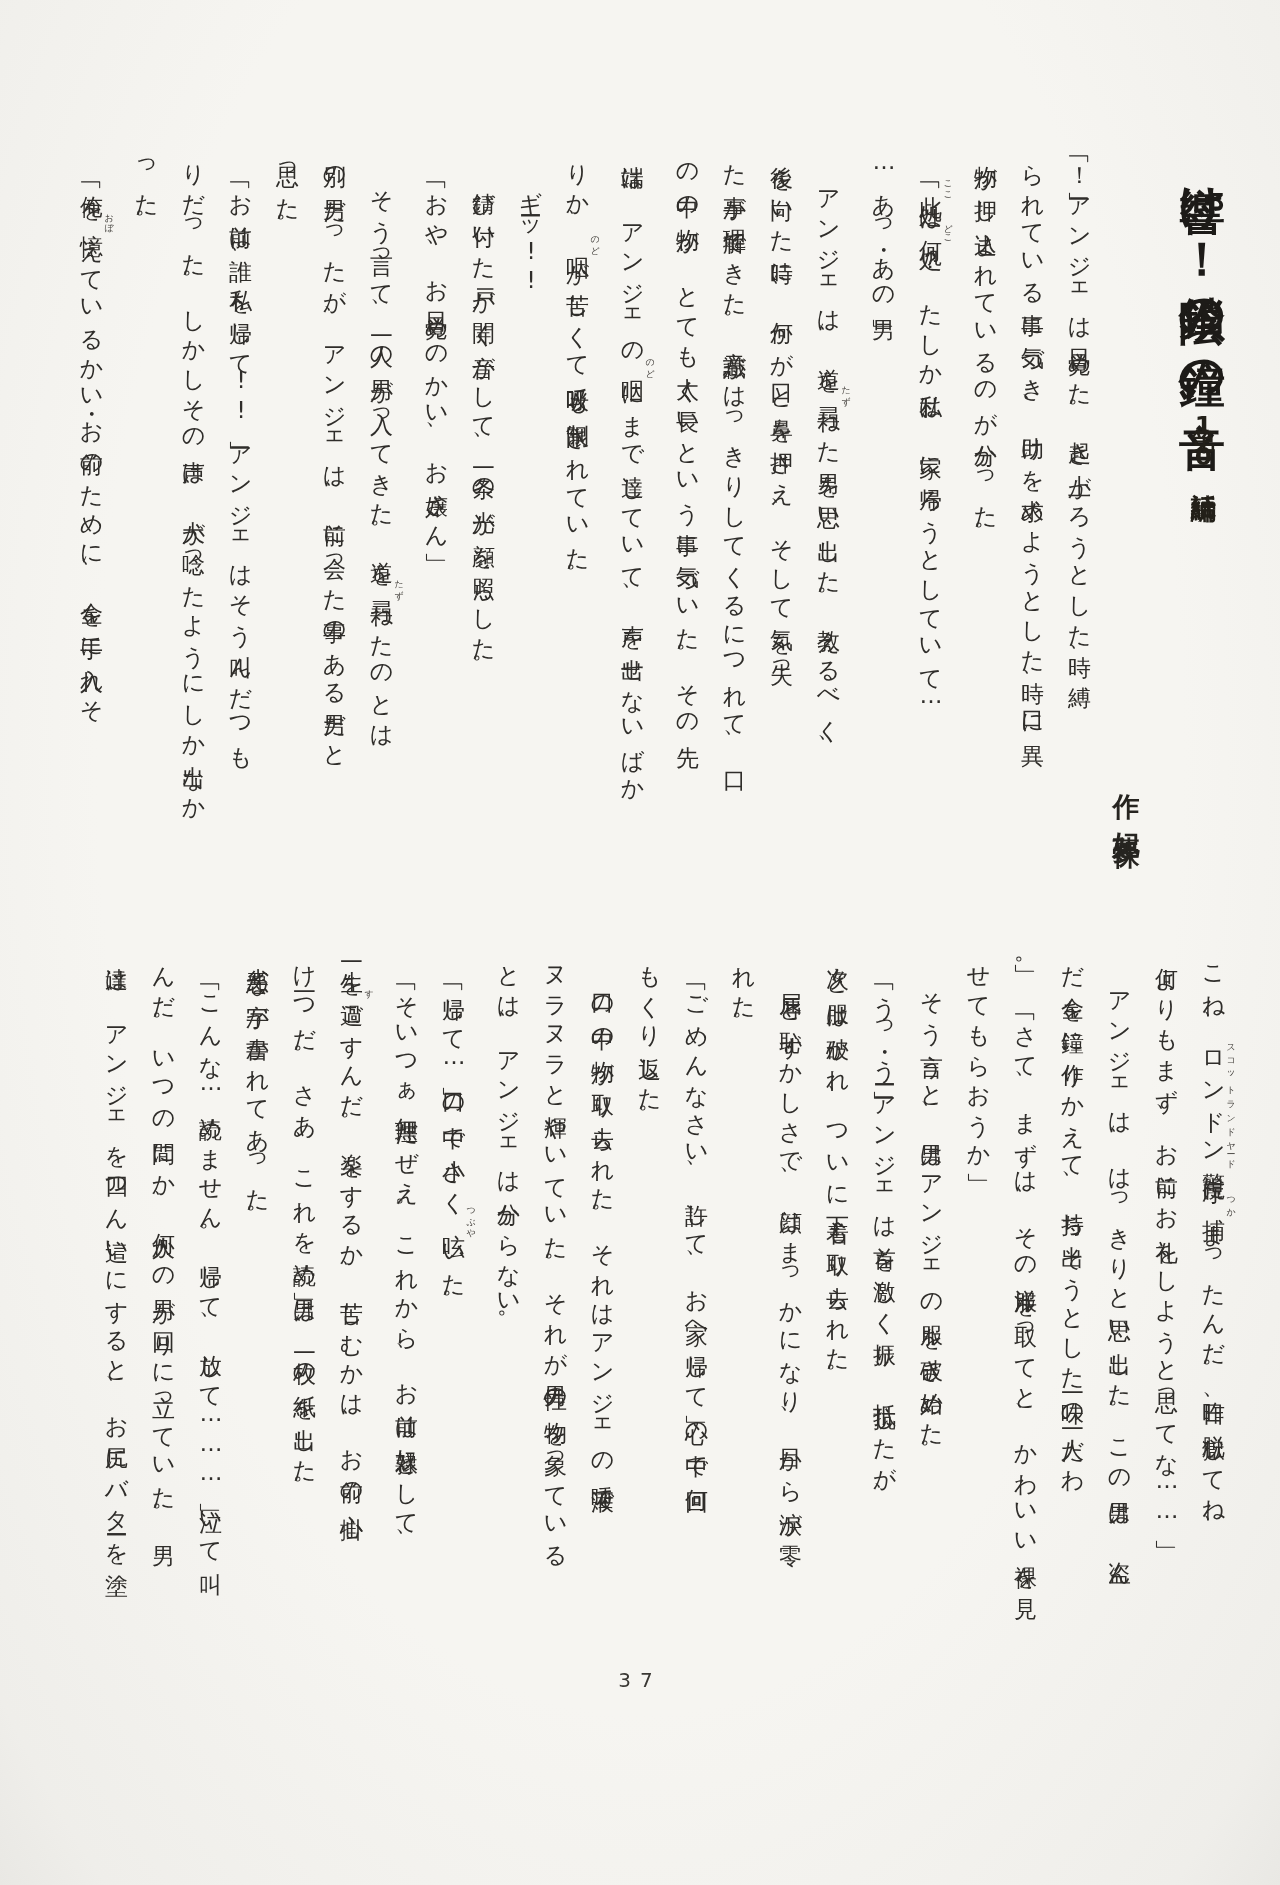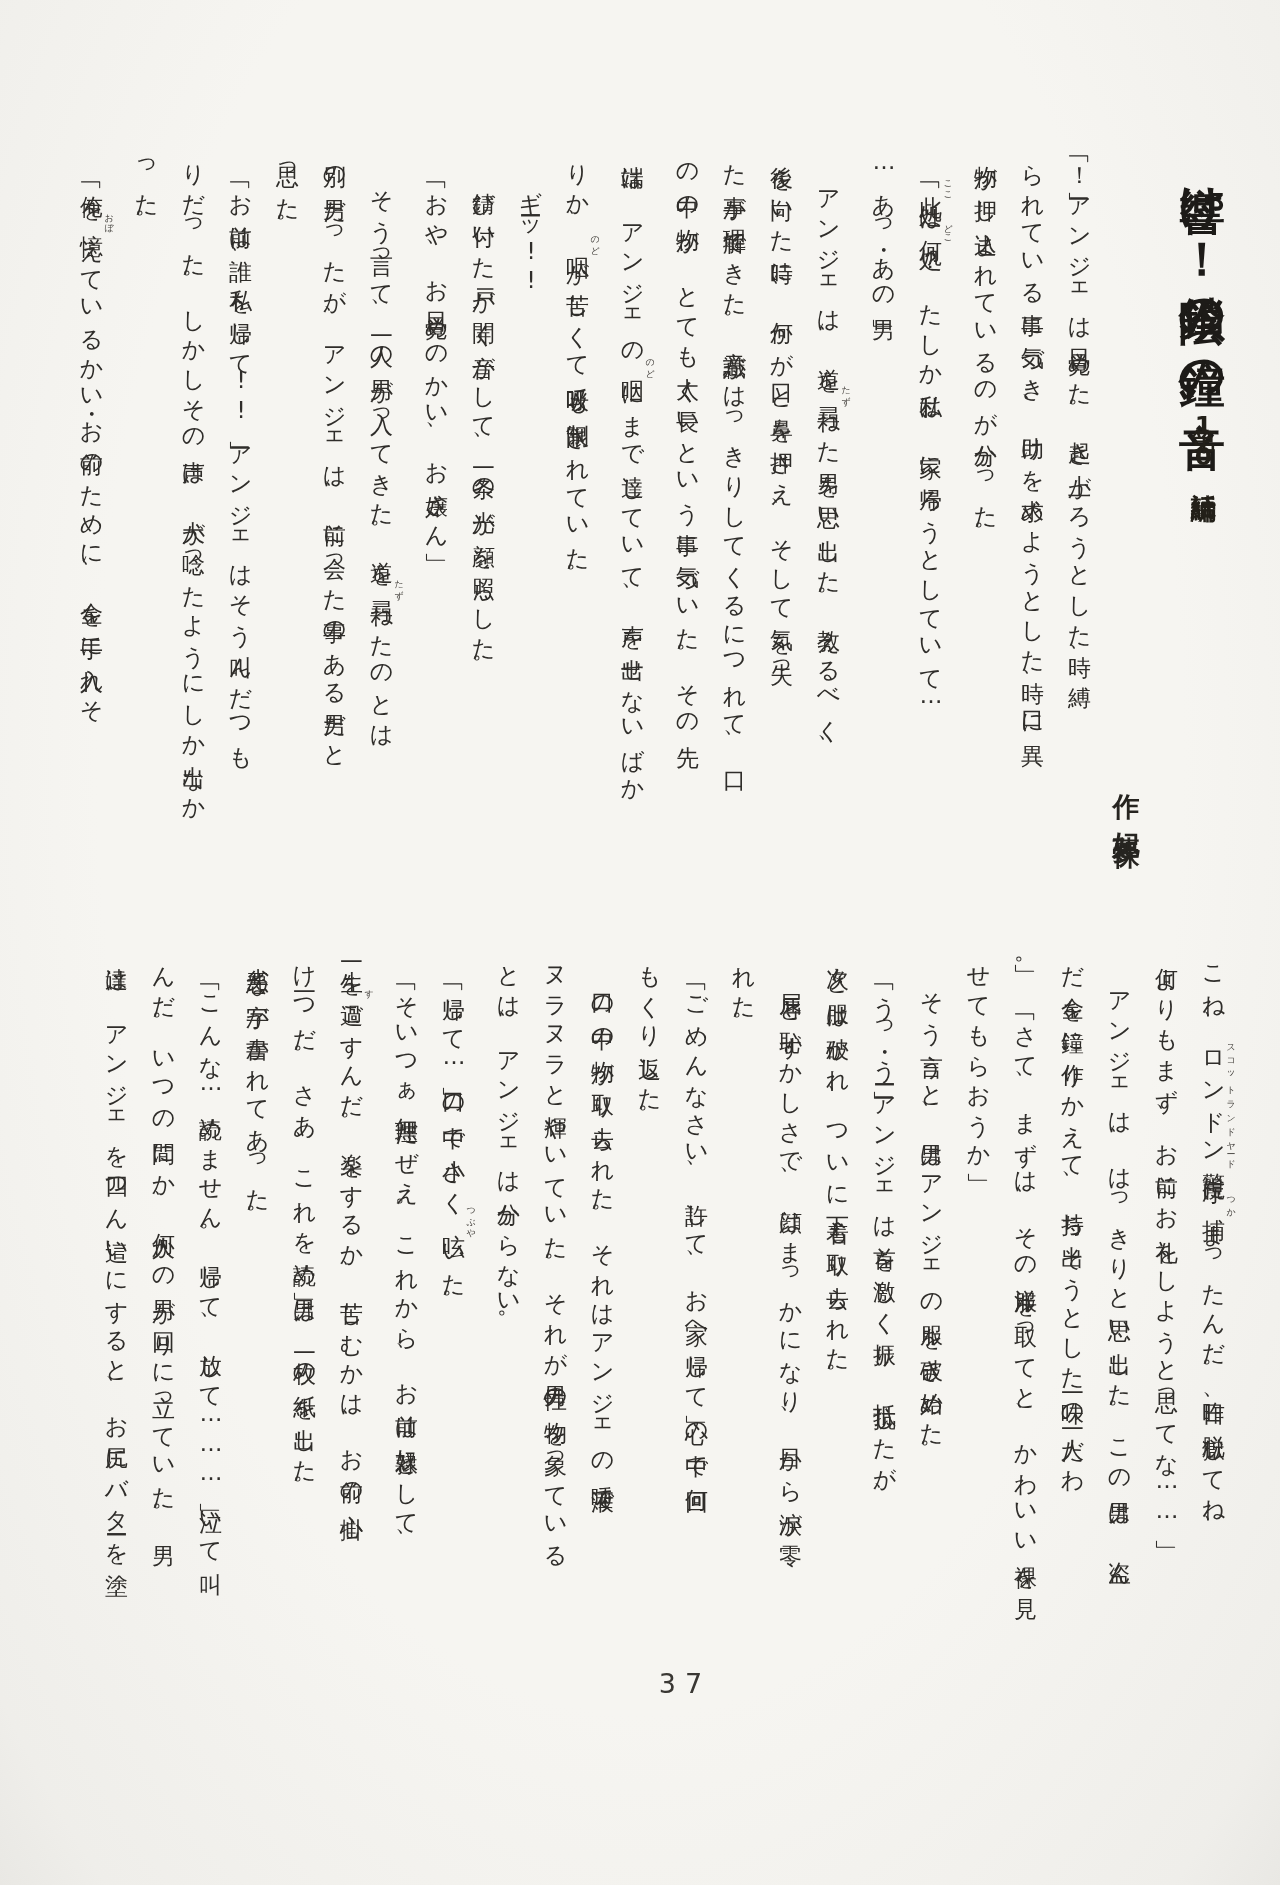--- a/index.html
+++ b/index.html
@@ -24,21 +24,21 @@
     line-height:28px;             
     font-size:23px; letter-spacing:3.5px;
     color:#2f2d2a;
   }
   .text-block { position:absolute; }
   .top-block { top:148px; right:186px; width:1000px; height:810px; }
   .bottom-block { top:950px; right:44px; width:1196px; height:830px; }
   ruby rt { font-size:9px; letter-spacing:0; color:#45423e; }
   .page-number {
     position:absolute; top:1668px; left:50%; transform:translateX(-50%);
-    font-size:27px; letter-spacing:9px; color:#3a3834;margin-left:45px;
+    font-size:20px; letter-spacing:9px; color:#3a3834;
   }
 </style>
 </head>
 <body>
 
 <div class="page">
 
   <div class="title-col vert">
     <span class="title-main">響け！鎖陰の鐘の音</span>
     <span class="title-episode">第10話続編</span>

